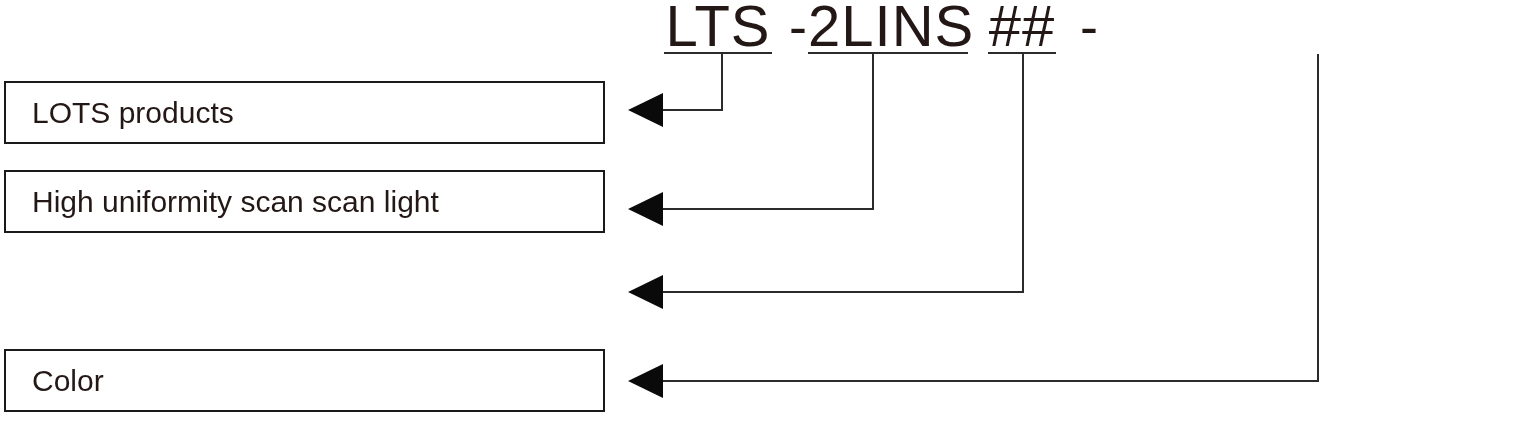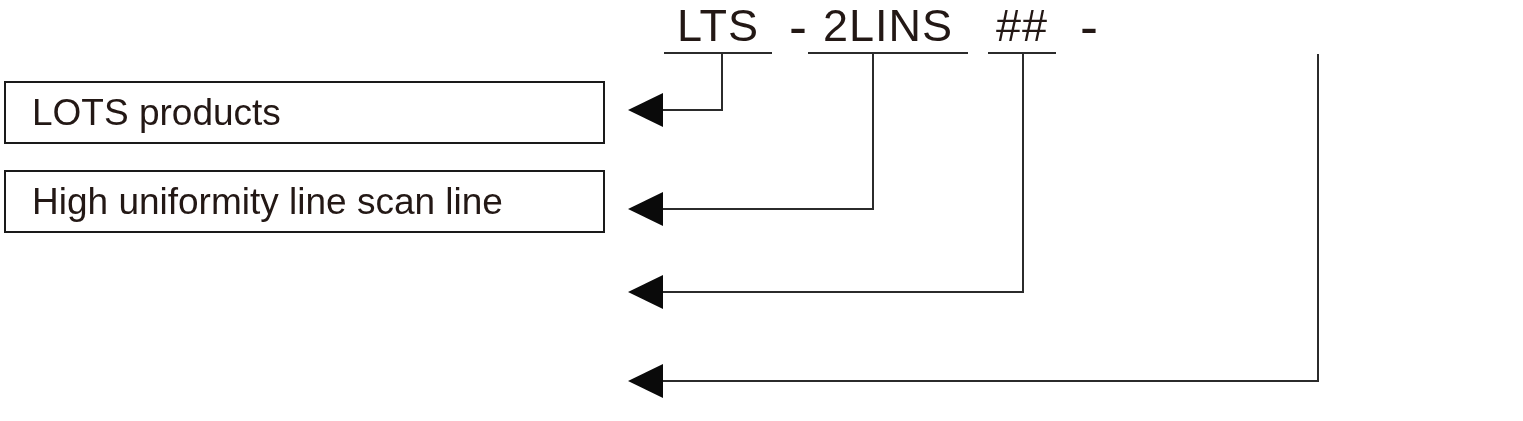--- a/index.html
+++ b/index.html
@@ -16,21 +16,21 @@
     font-family: "Liberation Sans", sans-serif;
     color: #231815;
   }
 
   
   .code-seg {
     position: absolute;
     top: 0;
     height: 52px;
     line-height: 52px;
-    font-size: 45px;
+    font-size: 58px;
     letter-spacing: 1px;
     text-align: center;
     white-space: nowrap;
     border-bottom: 2px solid #2b2b2b;
     color: #231815;
   }
   .code-sep {
     position: absolute;
     top: 0;
     height: 52px;
@@ -51,21 +51,21 @@
     position: absolute;
     left: 4px;
     width: 601px;
     height: 63px;
     border: 2px solid #1a1a1a;
     background: #ffffff;
     box-sizing: border-box;
     display: flex;
     align-items: center;
     padding-left: 26px;
-    font-size: 37px;
+    font-size: 30px;
     letter-spacing: 0px;
     white-space: nowrap;
     color: #231815;
   }
   #box-1 { top: 81px;  }
   #box-2 { top: 170px; }
   #box-3 { top: 260px; }
   #box-4 { top: 349px; }
 
   
@@ -108,21 +108,24 @@
   <span class="code-seg" id="seg-lts">LTS</span>
   <span class="code-sep" id="sep-1">-</span>
   <span class="code-seg" id="seg-2lins">2LINS</span>
   <span class="code-seg" id="seg-hash">##</span>
   <span class="code-sep" id="sep-2">-</span>
 
   <div class="label-box" id="box-1">
     <span>LOTS products</span>
   </div>
   <div class="label-box" id="box-2">
-    <span>High uniformity line scan line</span>
+    <span>High uniformity scan scan light</span>
+  </div>
+  <div class="label-box" id="box-4">
+    <span>Color</span>
   </div>
 
   <div class="vline" id="v-1"></div>
   <div class="vline" id="v-2"></div>
   <div class="vline" id="v-3"></div>
   <div class="vline" id="v-4"></div>
 
   <div class="hline" id="h-1"></div>
   <div class="hline" id="h-2"></div>
   <div class="hline" id="h-3"></div>

